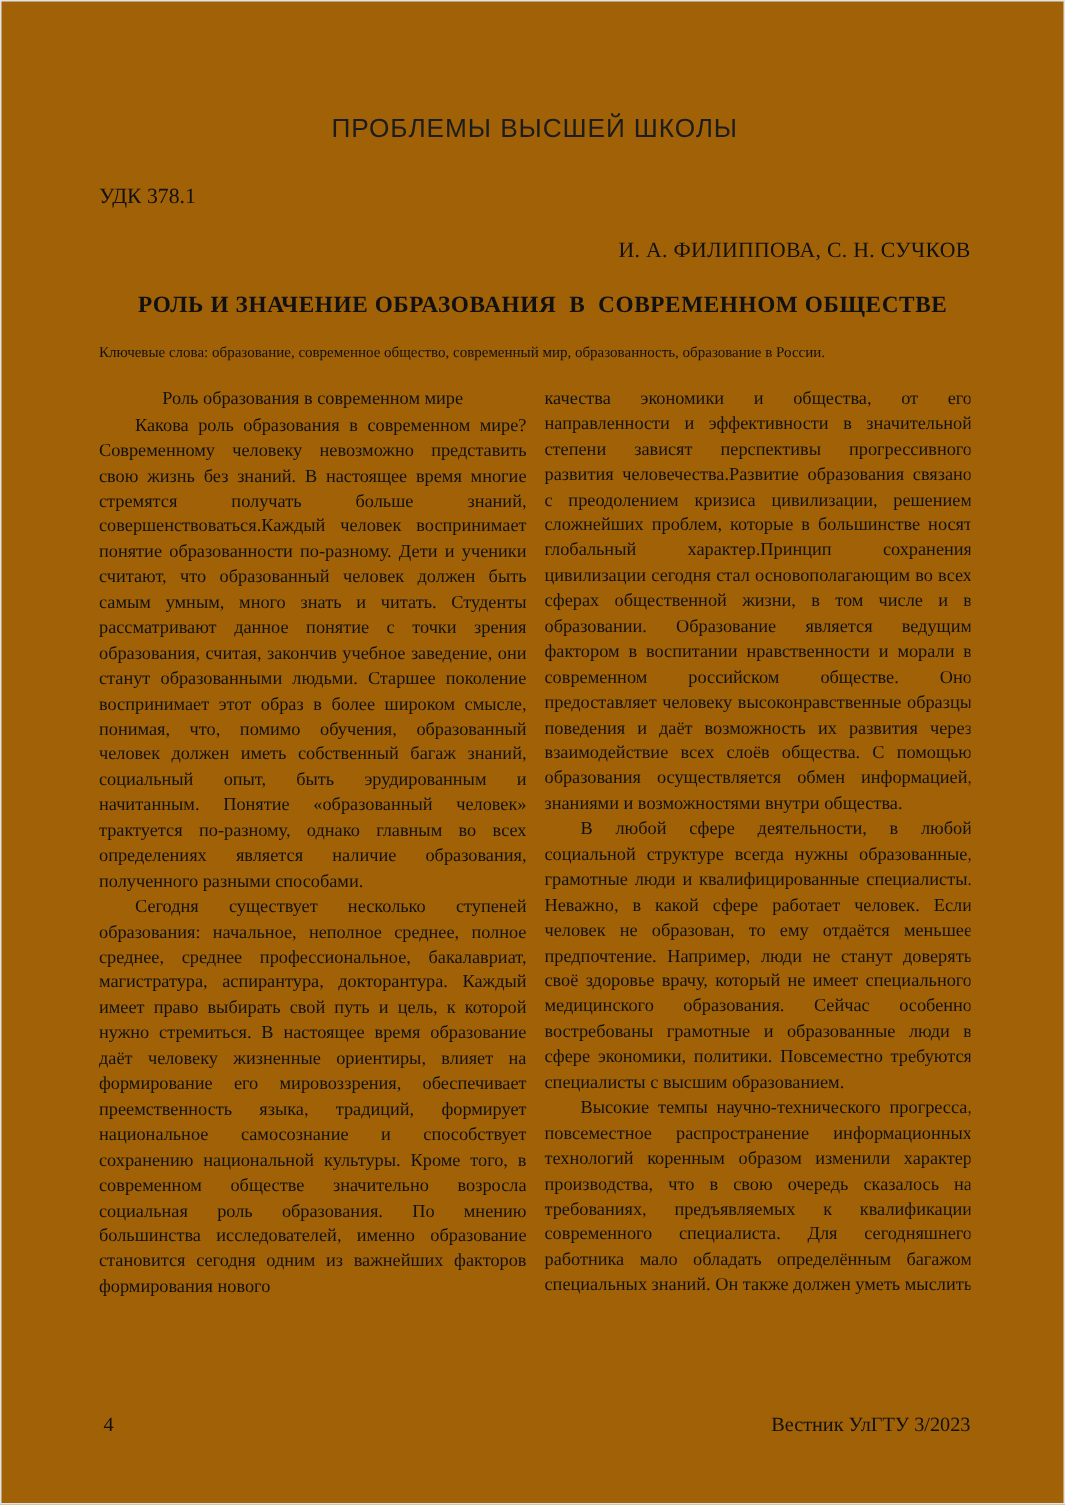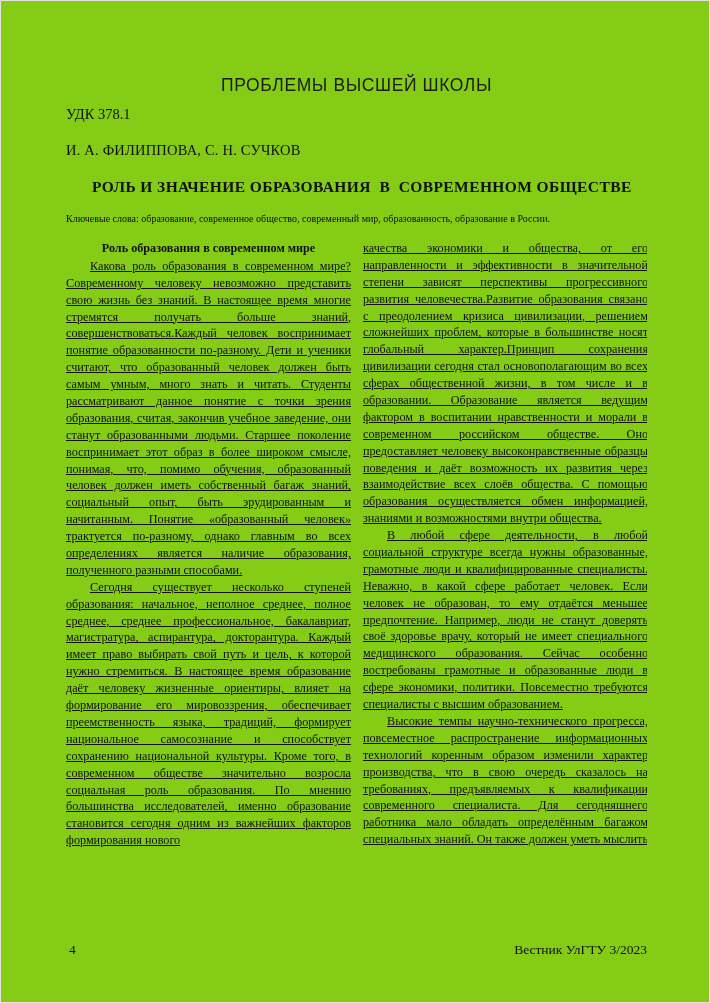--- a/index.html
+++ b/index.html
@@ -16,40 +16,41 @@
     -webkit-font-smoothing: antialiased;
   }
   .page {
     position: relative;
     width: 710px;
     height: 1003px;
     box-sizing: border-box;
     padding: 0 62px 0 65px;
     border: 1px solid #e3e3e3;
     overflow: hidden;
-    background: #84cc16;
+    background: #a16207;
   }
   .journal-header {
     margin: 0;
     padding-top: 74px;
     text-align: center;
     font-family: "Liberation Sans", sans-serif;
     font-weight: 400;
     font-size: 17.5px;
     letter-spacing: 0.6px;
     color: #1c1c1c;
   }
   .udc {
-    margin-top: 10px;
+    margin-top: 27px;
     font-size: 14.5px;
   }
   .authors {
     margin-top: 19px;
     font-size: 14.5px;
     letter-spacing: 0.2px;
+    text-align: right;
   }
   .article-title {
     margin-top: 19px;
     font-size: 15.5px;
     font-weight: bold;
     letter-spacing: 0.4px;
     white-space: pre-wrap;
     margin-left: 26px;
   }
   .abstract {
@@ -79,27 +80,26 @@
     flex: 0 0 285px;
     display: flex;
     flex-direction: column;
     font-size: 12.2px;
     line-height: 1.385;
     text-align: justify;
     overflow: hidden;
   }
   .section-heading {
     text-align: center;
-    font-weight: bold;
+    font-weight: normal;
     margin: 0 0 1px 0;
   }
   .col p {
     margin: 0;
     text-indent: 24px;
-    text-decoration: underline;
   }
   .col p.no-indent {
     text-indent: 0;
   }
   .footnote {
     margin-top: auto;
     padding-top: 4px;
   }
   .page-footer {
     position: absolute;

